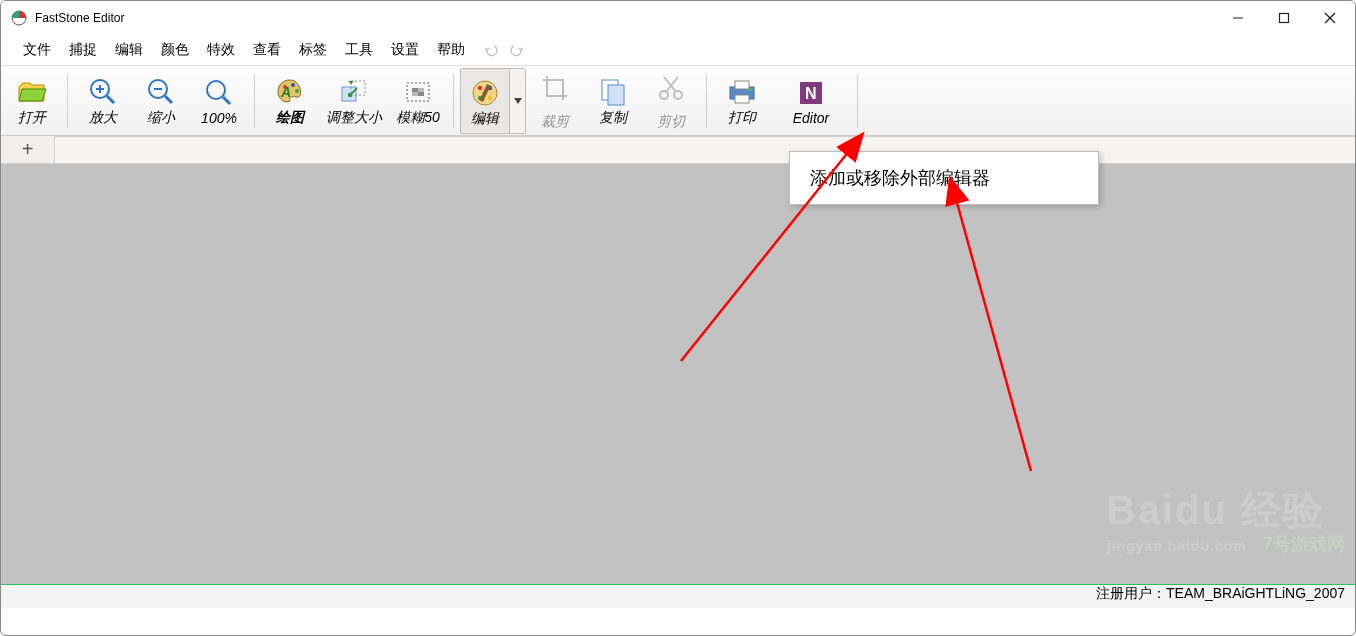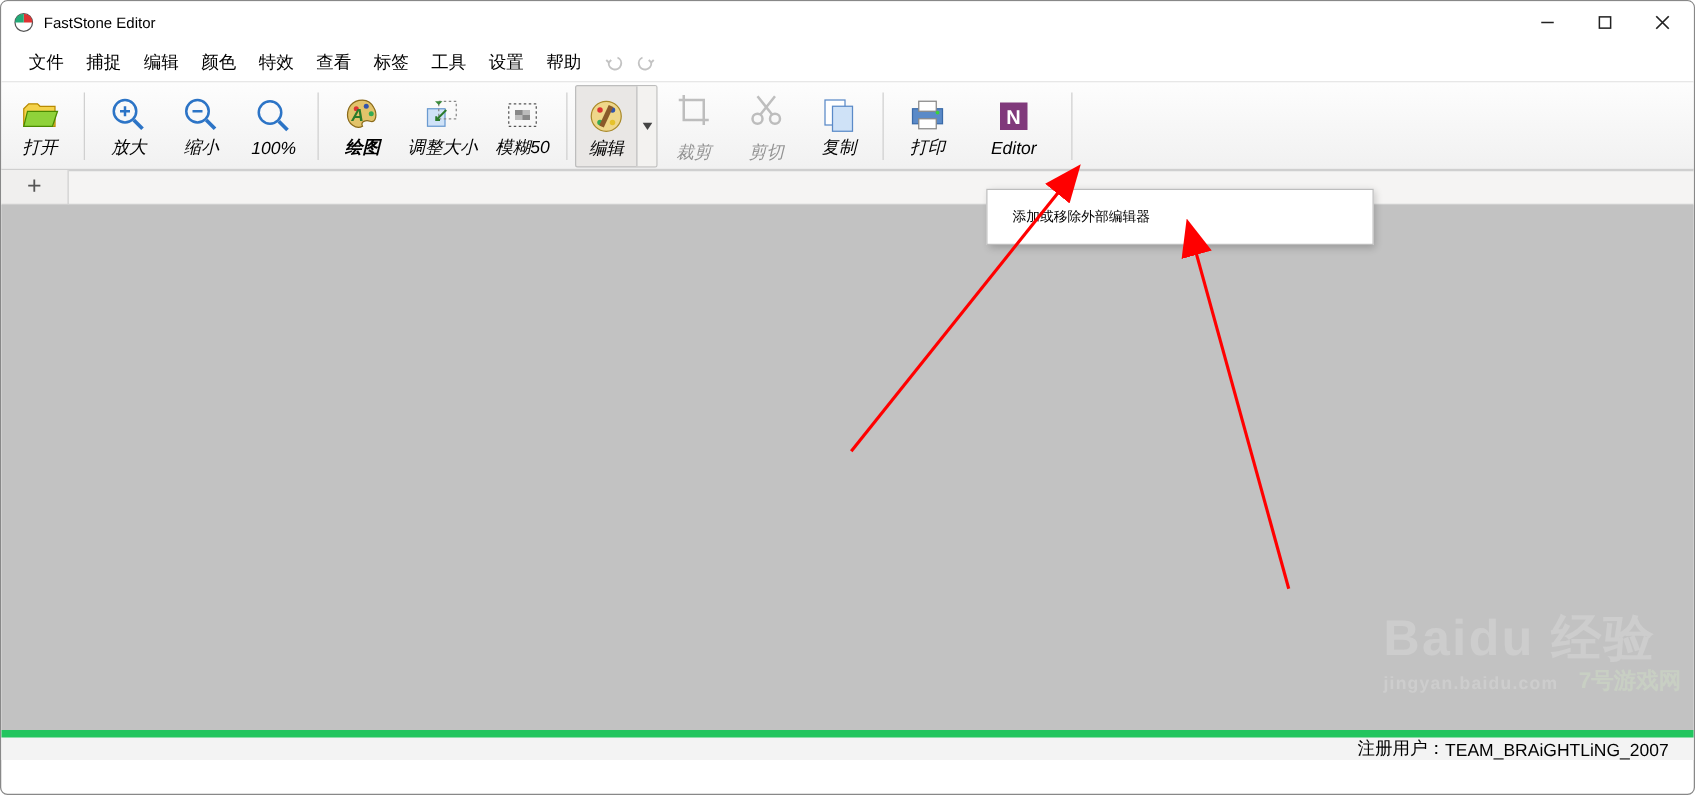--- a/index.html
+++ b/index.html
@@ -107,41 +107,41 @@
     color: #555;
   }
   .tabbar .rest { flex: 1; border-top: 1px solid #cfcfcf; border-bottom: 1px solid #cfcfcf; }
   .workspace {
     background: #c2c2c2;
     height: 420px;
     position: relative;
   }
   .statusbar {
     height: 24px;
-    border-top: 6px solid #22c55e;
+    border-top: 1px solid #22c55e;
     background: #f3f3f3;
     display: flex;
-    align-items: flex-end;
+    align-items: flex-start;
     justify-content: flex-end;
-    padding: 0 20px;
+    padding: 0 10px;
     font-size: 14px;
   }
   .dropdown-menu {
     position: absolute;
     left: 788px;
     top: 150px;
     background: #fff;
     border: 1px solid #bdbdbd;
     box-shadow: 2px 2px 6px rgba(0,0,0,.2);
     padding: 8px 0;
     width: 310px;
   }
   .dropdown-menu .ditem {
     padding: 6px 20px;
-    font-size: 11px;
+    font-size: 18px;
     cursor: pointer;
   }
   .arrows { position: absolute; left: 0; top: 0; width: 100%; height: 100%; pointer-events: none; }
   .watermark {
     position: absolute;
     right: 30px;
     bottom: 30px;
     opacity: .18;
     font-size: 40px;
     font-weight: 700;
@@ -311,38 +311,38 @@
   </div>
 
   <div class="tbtn disabled">
     <span class="icon">
         <svg width="30" height="30">
           <path d="M7 3 V23 H27 M3 7 H23 V27" fill="none" stroke="#666" stroke-width="2"></path>
         </svg>
       </span>
     <span class="lbl">裁剪</span>
   </div>
+  <div class="tbtn">
+    <span class="icon">
+        <svg width="28" height="30">
+          <rect x="3" y="3" width="16" height="20" fill="#fff" stroke="#5a8ac8"></rect>
+          <rect x="9" y="8" width="16" height="20" fill="#cfe2f7" stroke="#5a8ac8"></rect>
+        </svg>
+      </span>
+    <span class="lbl">复制</span>
+  </div>
   <div class="tbtn disabled">
     <span class="icon">
         <svg width="30" height="30">
           <circle cx="8" cy="22" r="4" fill="none" stroke="#666" stroke-width="2"></circle>
           <circle cx="22" cy="22" r="4" fill="none" stroke="#666" stroke-width="2"></circle>
           <path d="M10 19 L22 4 M20 19 L8 4" stroke="#666" stroke-width="2"></path>
         </svg>
       </span>
     <span class="lbl">剪切</span>
-  </div>
-  <div class="tbtn">
-    <span class="icon">
-        <svg width="28" height="30">
-          <rect x="3" y="3" width="16" height="20" fill="#fff" stroke="#5a8ac8"></rect>
-          <rect x="9" y="8" width="16" height="20" fill="#cfe2f7" stroke="#5a8ac8"></rect>
-        </svg>
-      </span>
-    <span class="lbl">复制</span>
   </div>
   <div class="tsep"></div>
   <div class="tbtn">
     <span class="icon">
         <svg width="32" height="30">
           <rect x="4" y="10" width="24" height="12" fill="#5a8ac8" stroke="#3a6aa8"></rect>
           <rect x="9" y="4" width="14" height="8" fill="#fff" stroke="#888"></rect>
           <rect x="9" y="18" width="14" height="8" fill="#fff" stroke="#888"></rect>
           <circle cx="24" cy="13" r="1.5" fill="#3ad23a"></circle>
         </svg>

